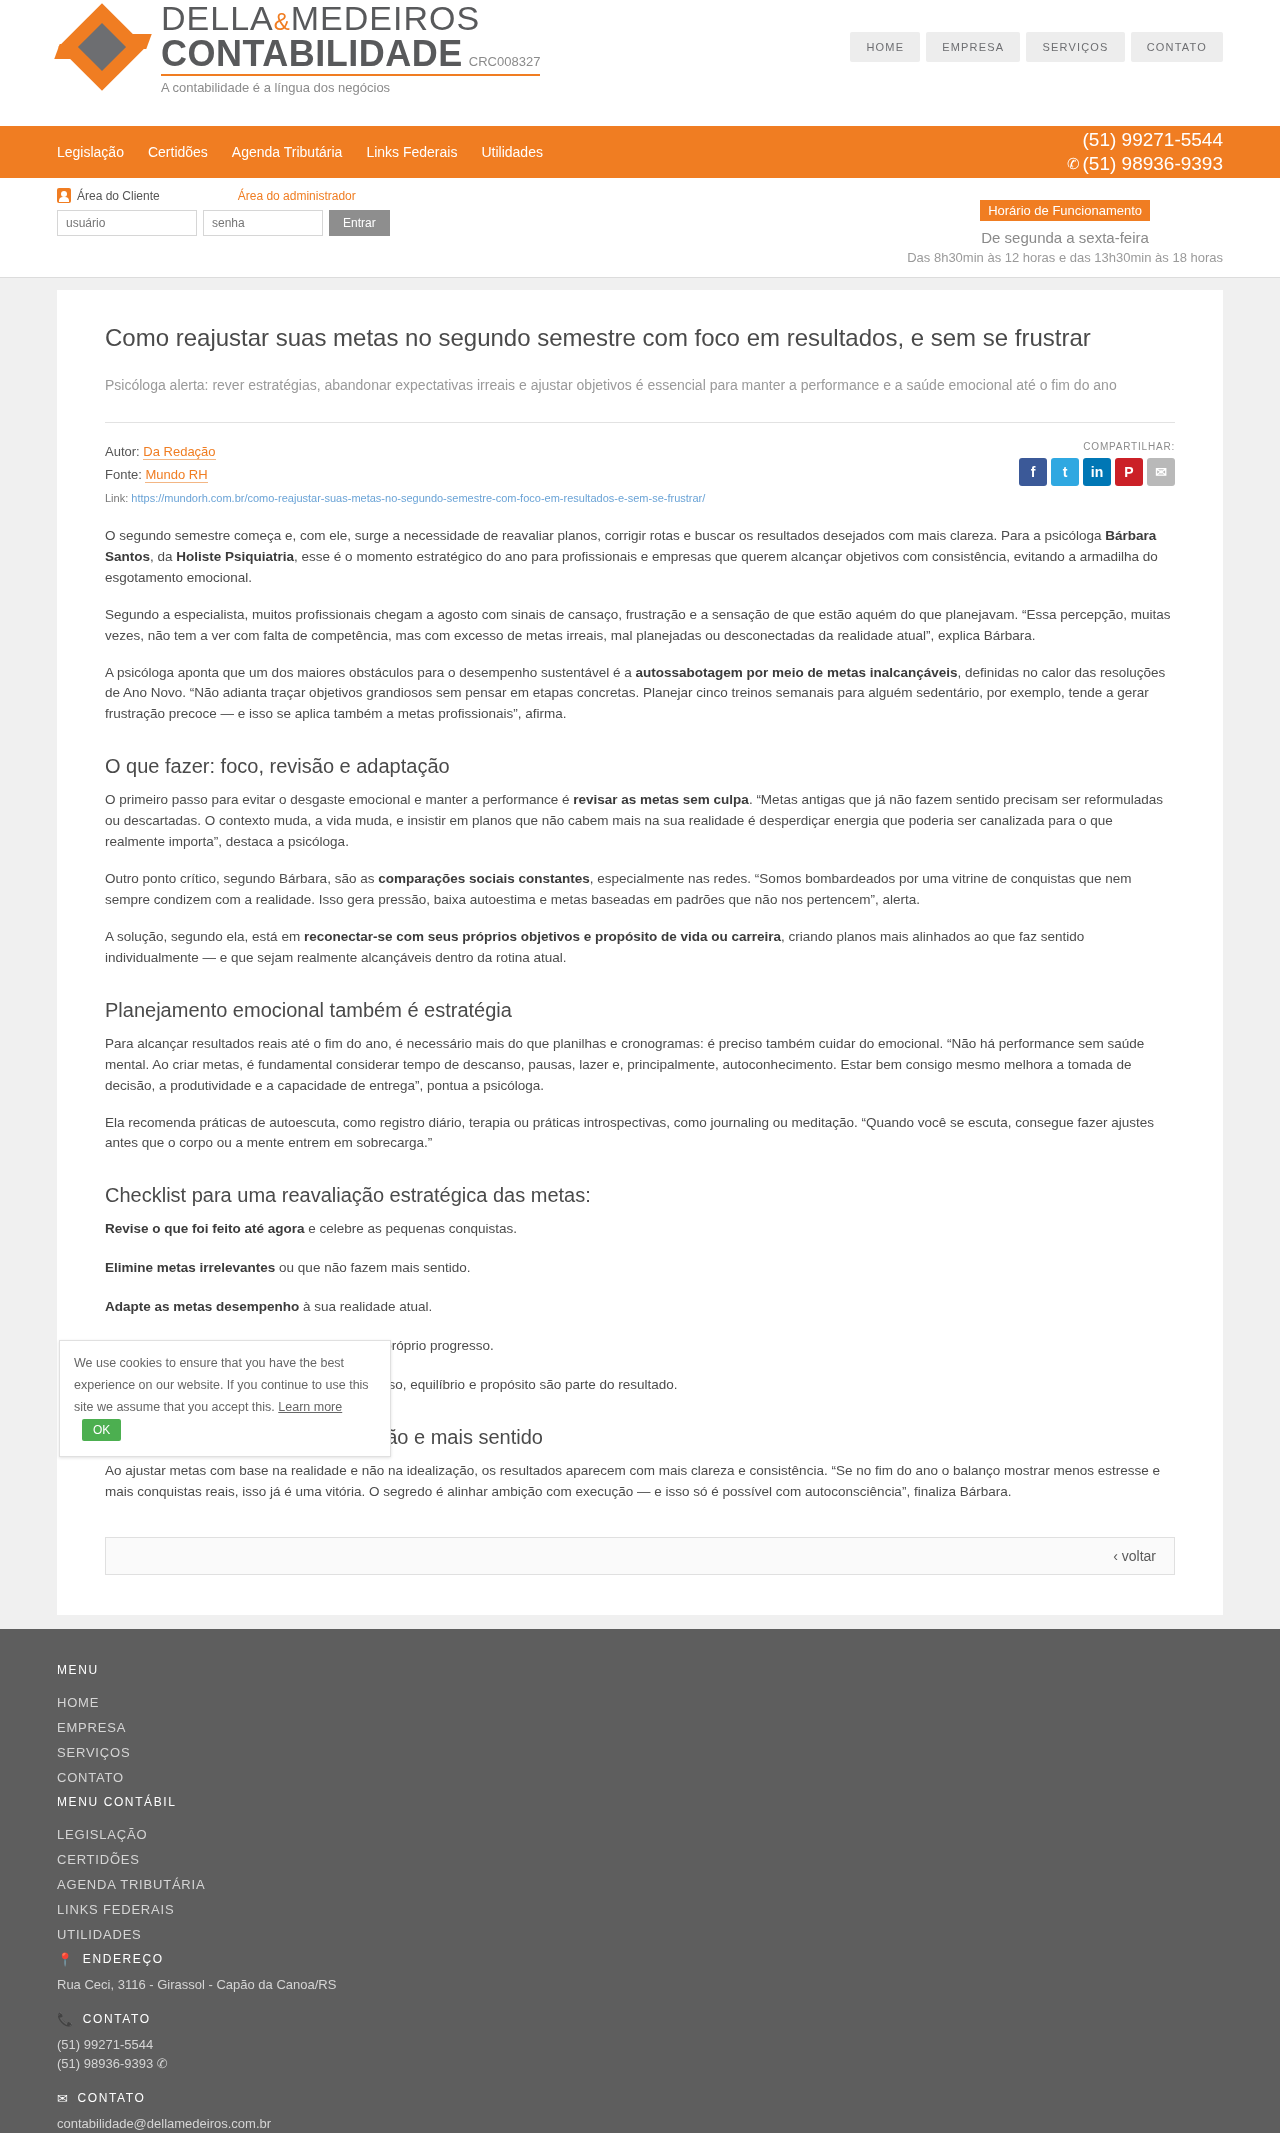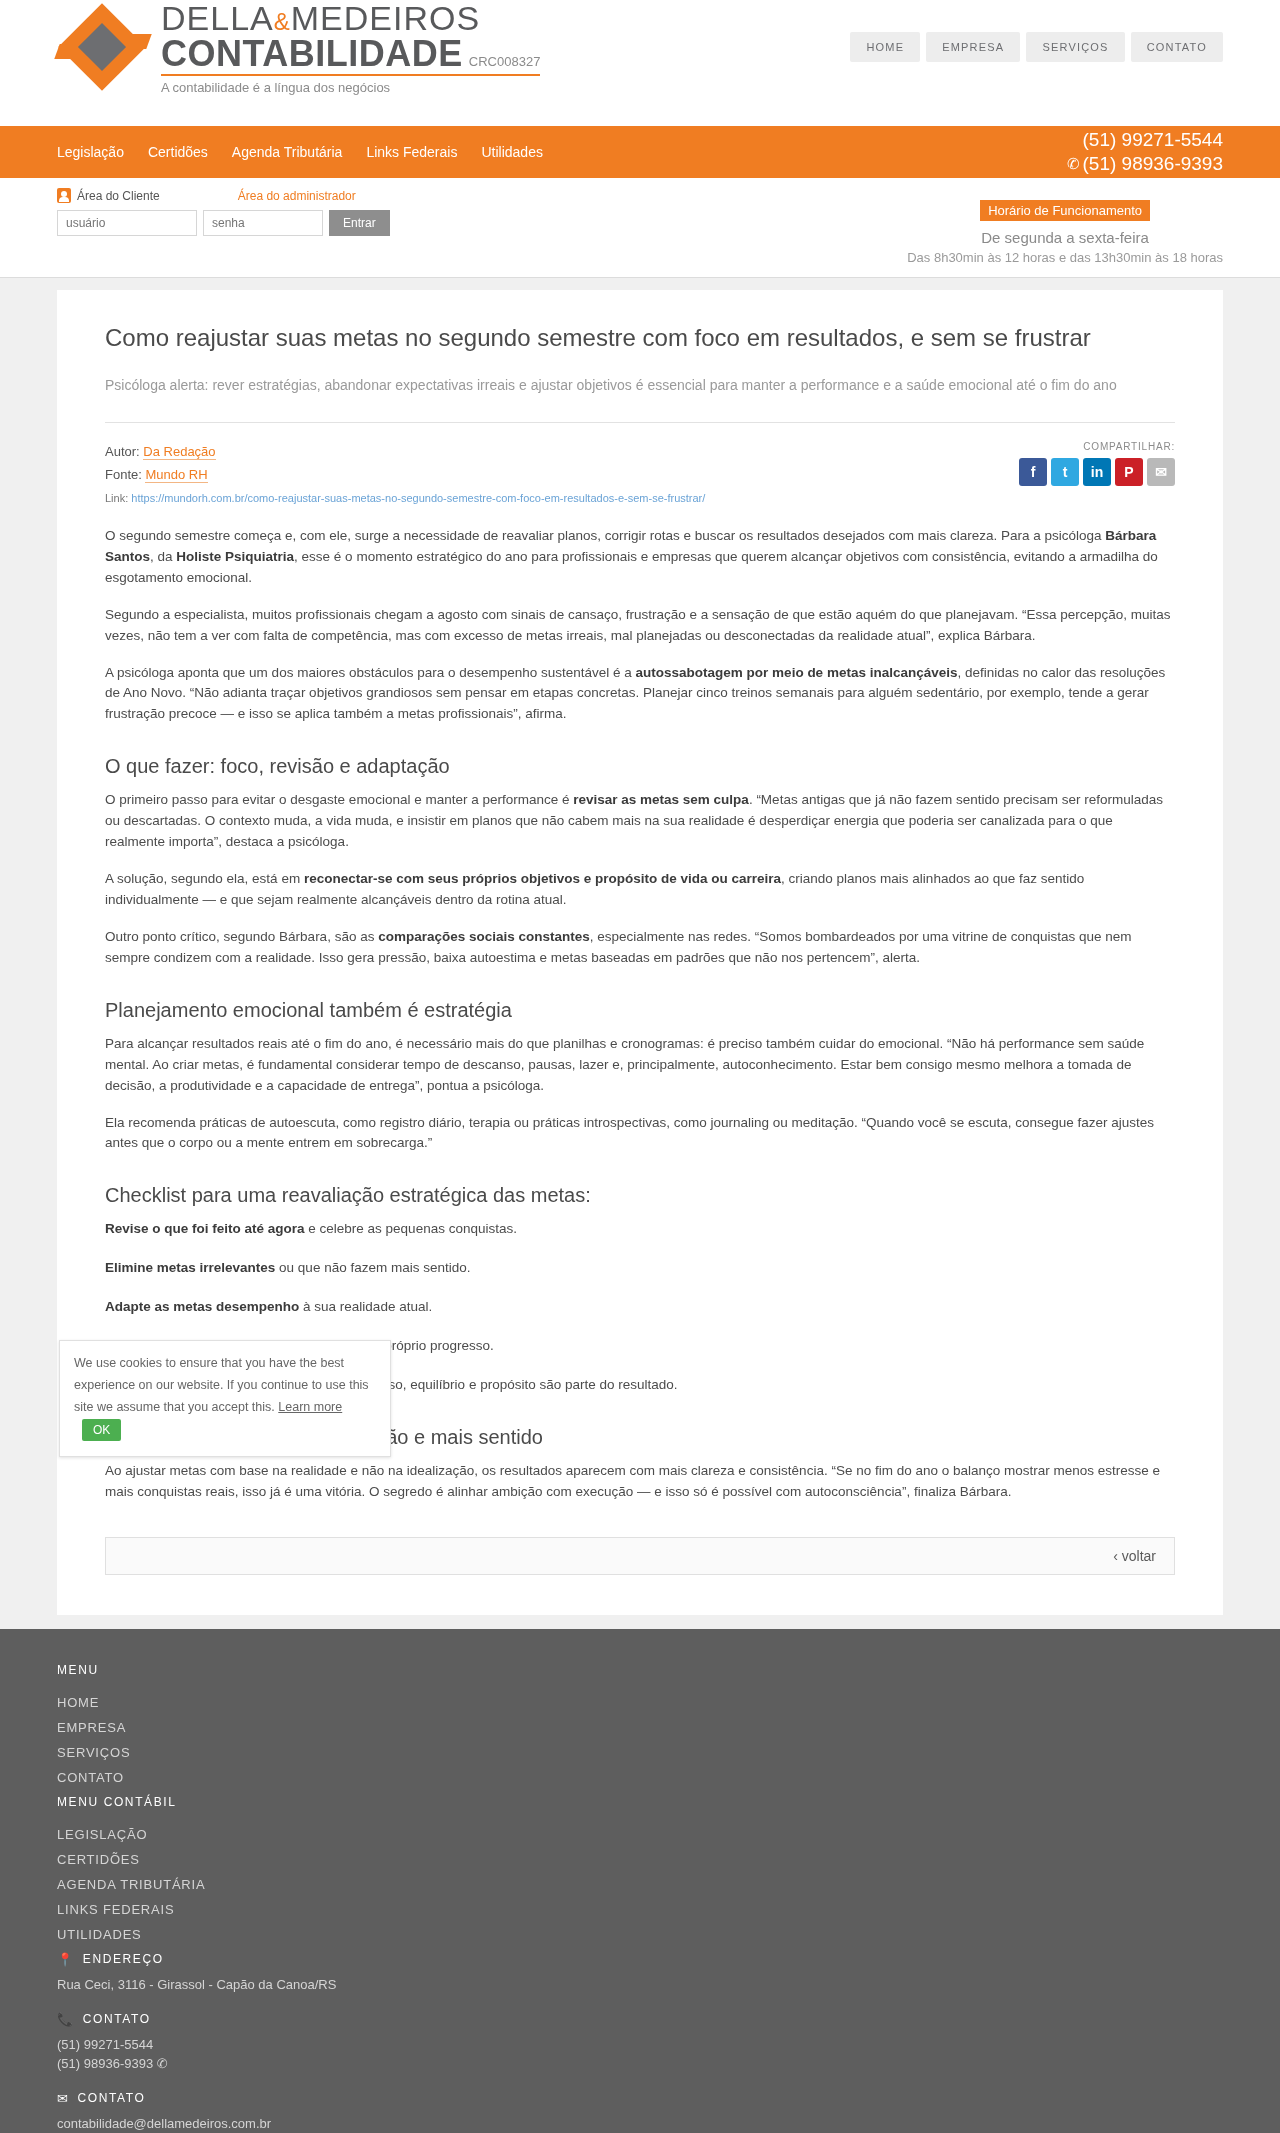--- a/index.html
+++ b/index.html
@@ -313,23 +313,23 @@
       <p><span>O segundo semestre começa e, com ele, surge a necessidade de reavaliar planos, corrigir rotas e buscar os resultados desejados com mais clareza. Para a psicóloga </span><b>Bárbara Santos</b><span>, da </span><b>Holiste Psiquiatria</b><span>, esse é o momento estratégico do ano para profissionais e empresas que querem alcançar objetivos com consistência, evitando a armadilha do esgotamento emocional.</span></p>
 
       <p>Segundo a especialista, muitos profissionais chegam a agosto com sinais de cansaço, frustração e a sensação de que estão aquém do que planejavam. “Essa percepção, muitas vezes, não tem a ver com falta de competência, mas com excesso de metas irreais, mal planejadas ou desconectadas da realidade atual”, explica Bárbara.</p>
 
       <p><span>A psicóloga aponta que um dos maiores obstáculos para o desempenho sustentável é a </span><b>autossabotagem por meio de metas inalcançáveis</b><span>, definidas no calor das resoluções de Ano Novo. “Não adianta traçar objetivos grandiosos sem pensar em etapas concretas. Planejar cinco treinos semanais para alguém sedentário, por exemplo, tende a gerar frustração precoce — e isso se aplica também a metas profissionais”, afirma.</span></p>
 
       <h2 class="sub">O que fazer: foco, revisão e adaptação</h2>
 
       <p><span>O primeiro passo para evitar o desgaste emocional e manter a performance é </span><b>revisar as metas sem culpa</b><span>. “Metas antigas que já não fazem sentido precisam ser reformuladas ou descartadas. O contexto muda, a vida muda, e insistir em planos que não cabem mais na sua realidade é desperdiçar energia que poderia ser canalizada para o que realmente importa”, destaca a psicóloga.</span></p>
 
+      <p><span>Outro ponto crítico, segundo Bárbara, são as </span><b>comparações sociais constantes</b><span>, especialmente nas redes. “Somos bombardeados por uma vitrine de conquistas que nem sempre condizem com a realidade. Isso gera pressão, baixa autoestima e metas baseadas em padrões que não nos pertencem”, alerta.</span></p>
+
       <p><span>A solução, segundo ela, está em </span><b>reconectar-se com seus próprios objetivos e propósito de vida ou carreira</b><span>, criando planos mais alinhados ao que faz sentido individualmente — e que sejam realmente alcançáveis dentro da rotina atual.</span></p>
-
-      <p><span>Outro ponto crítico, segundo Bárbara, são as </span><b>comparações sociais constantes</b><span>, especialmente nas redes. “Somos bombardeados por uma vitrine de conquistas que nem sempre condizem com a realidade. Isso gera pressão, baixa autoestima e metas baseadas em padrões que não nos pertencem”, alerta.</span></p>
 
       <h2 class="sub">Planejamento emocional também é estratégia</h2>
 
       <p>Para alcançar resultados reais até o fim do ano, é necessário mais do que planilhas e cronogramas: é preciso também cuidar do emocional. “Não há performance sem saúde mental. Ao criar metas, é fundamental considerar tempo de descanso, pausas, lazer e, principalmente, autoconhecimento. Estar bem consigo mesmo melhora a tomada de decisão, a produtividade e a capacidade de entrega”, pontua a psicóloga.</p>
       <p>Ela recomenda práticas de autoescuta, como registro diário, terapia ou práticas introspectivas, como journaling ou meditação. “Quando você se escuta, consegue fazer ajustes antes que o corpo ou a mente entrem em sobrecarga.”</p>
 
       <h2 class="sub">Checklist para uma reavaliação estratégica das metas:</h2>
 
       <div class="checklist">
         <p><b>Revise o que foi feito até agora</b><span> e celebre as pequenas conquistas.</span></p>

